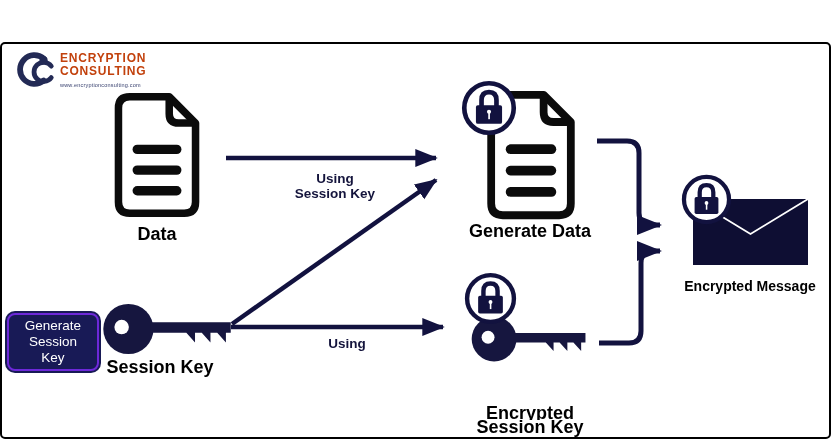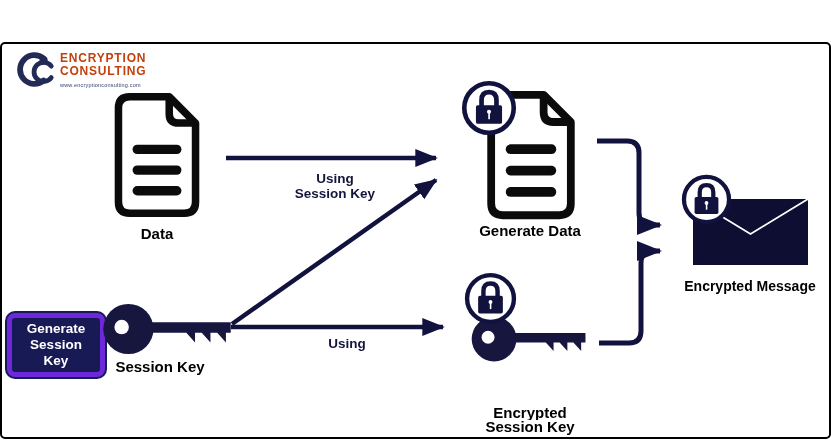--- a/index.html
+++ b/index.html
@@ -12,33 +12,33 @@
     border:2px solid #000;border-radius:5px;top:42px;
   }
   
   .logo{position:absolute;left:13px;top:48px;display:flex;align-items:flex-start;}
   .logo-mark{width:44px;height:44px;}
   .logo-text{margin-left:3px;margin-top:4px;line-height:13px;}
   .brand{font-size:12px;font-weight:bold;color:#c2410c;letter-spacing:0.8px;}
   .tagline{font-size:5.5px;color:#3a4370;letter-spacing:0.2px;margin-top:1px;}
   
   .nodelabel{
-    position:absolute;text-align:center;font-weight:bold;color:#000;font-size:15px;line-height:14px;
+    position:absolute;text-align:center;font-weight:bold;color:#000;font-size:18px;line-height:14px;
   }
   .nodelabel span{background:#fff;padding:0 3px;display:inline-block;}
   
   .flowlabel{
     position:absolute;text-align:center;font-weight:bold;color:#14143c;
     font-size:13.5px;line-height:15px;
   }
   
   .genbadge{
     position:absolute;left:7px;top:313px;width:74px;
-    background:#181a56;color:#fff;font-weight:bold;font-size:13.5px;line-height:16px;
-    text-align:center;padding:3px 7px;border:5px solid #6d28d9;border-radius:8px;
+    background:#181a56;color:#fff;font-weight:normal;font-size:13.5px;line-height:16px;
+    text-align:center;padding:3px 7px;border:2px solid #6d28d9;border-radius:8px;
     box-shadow:0 0 0 2px #181a56;
   }
   .abs{position:absolute;}
   svg{display:block;}
 </style>
 </head>
 <body>
 
 <div class="canvas">
 

